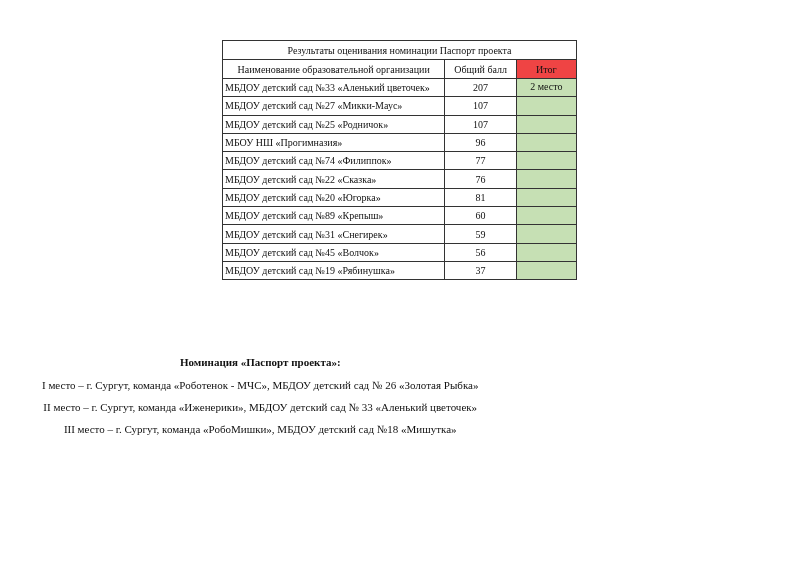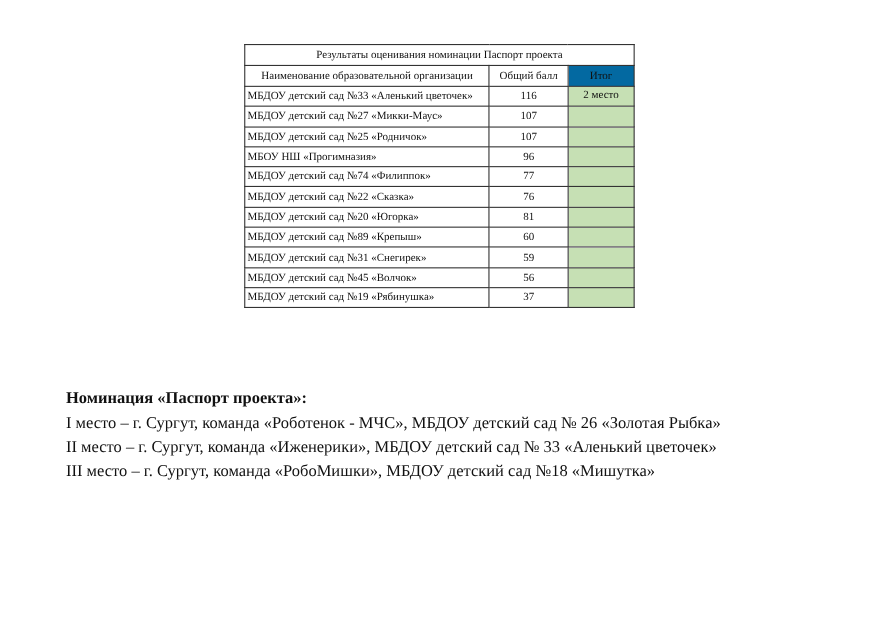--- a/index.html
+++ b/index.html
@@ -17,22 +17,22 @@
     }
     .results-table tr.title-row td { height: 18px; text-align: center; }
     .results-table tr.head-row td { height: 18px; text-align: center; margin-left: 21px; }
     .col-name { width: 218px; }
     .col-score { width: 70px; }
     .col-result { width: 59px; }
     .results-table td.score { text-align: center; }
     .results-table td.result {
       background: #c6e0b4; text-align: center; vertical-align: top; line-height: 15px;
     }
-    .results-table td.result-head { background: #0369a1; }
-    .summary { position: absolute; left: 60px; top: 355px; font-size: 15px; }
+    .results-table td.result-head { background: #ef4444; }
+    .summary { position: absolute; left: 42px; top: 355px; font-size: 11px; text-align: center; }
     .summary .heading { font-weight: bold; margin: 0 0 9px 0; }
     .summary p { margin: 0 0 8px 0; line-height: 14px; }
   </style>
 </head>
 <body>
 
 <table class="results-table">
   <colgroup>
     <col class="col-name">
       <col class="col-score">
@@ -42,21 +42,21 @@
     <tr class="title-row">
       <td colspan="3">Результаты оценивания номинации Паспорт проекта</td>
     </tr>
     <tr class="head-row">
       <td>Наименование образовательной организации</td>
       <td>Общий балл</td>
       <td class="result-head">Итог</td>
     </tr>
       <tr>
         <td>МБДОУ детский сад №33 «Аленький цветочек»</td>
-        <td class="score">116</td>
+        <td class="score">207</td>
         <td class="result">2 место</td>
       </tr>
       <tr>
         <td>МБДОУ детский сад №27 «Микки-Маус»</td>
         <td class="score">107</td>
         <td class="result"></td>
       </tr>
       <tr>
         <td>МБДОУ детский сад №25 «Родничок»</td>
         <td class="score">107</td>

